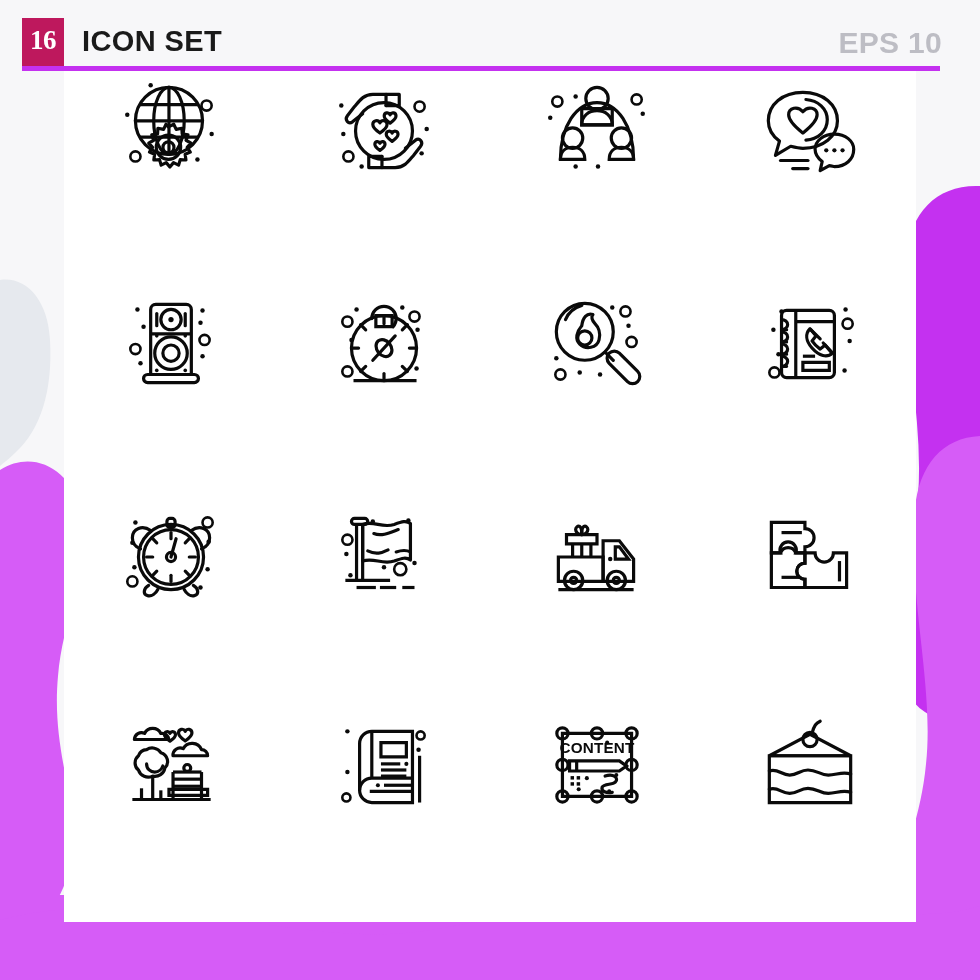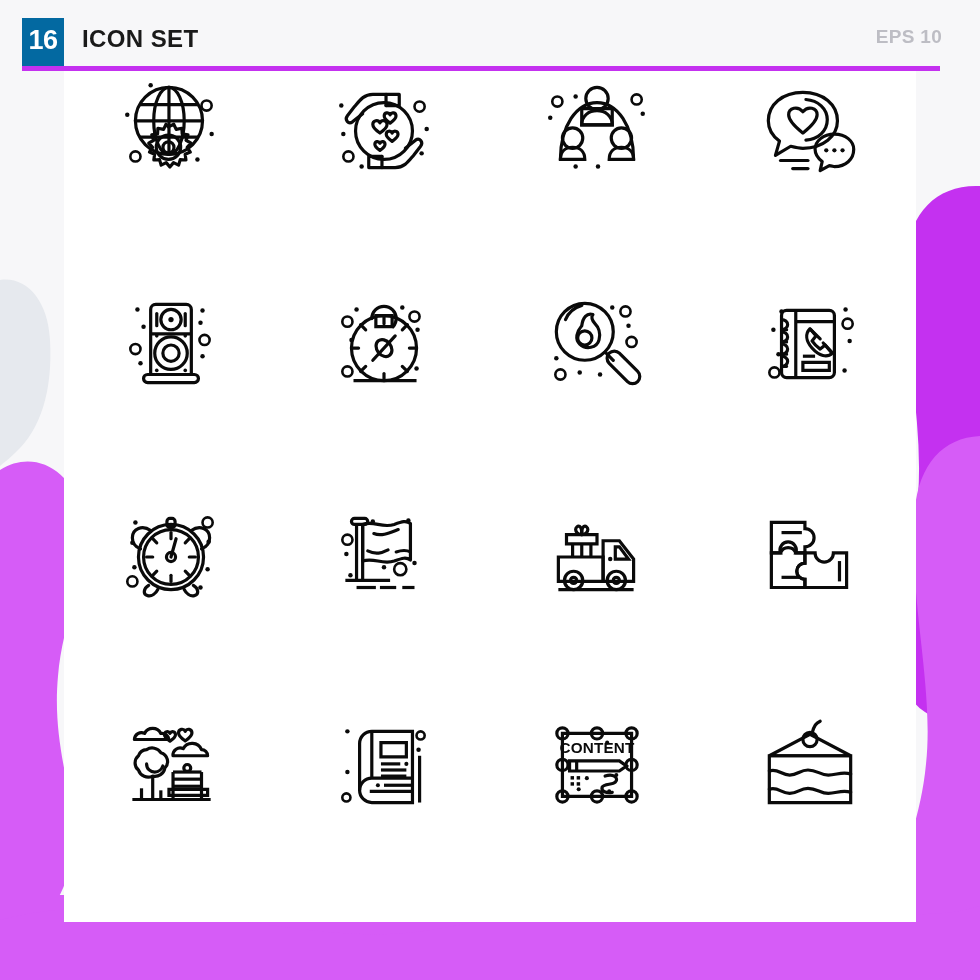--- a/index.html
+++ b/index.html
@@ -34,42 +34,43 @@
     height: 70px;
     z-index: 5;
     background: #f7f7f9;
   }
   #count-badge {
     position: absolute;
     left: 22px;
     top: 18px;
     width: 42px;
     height: 48px;
-    background: #0369a1;
+    background: #be185d;
     color: #ffffff;
     font-size: 27px;
     font-weight: bold;
     line-height: 44px;
     text-align: center;
     letter-spacing: -0.5px;
+    font-family: Liberation Serif, serif;
   }
   #set-title {
     position: absolute;
     left: 82px;
     top: 25px;
-    font-size: 24px;
+    font-size: 29px;
     font-weight: bold;
     color: #1a1a1a;
     letter-spacing: 0.4px;
   }
   #eps-label {
     position: absolute;
     right: 38px;
     top: 26px;
-    font-size: 19px;
+    font-size: 30px;
     font-weight: bold;
     color: #bdbdc4;
     letter-spacing: 0.3px;
   }
   #header-rule {
     position: absolute;
     left: 22px;
     top: 66px;
     width: 918px;
     height: 5px;

